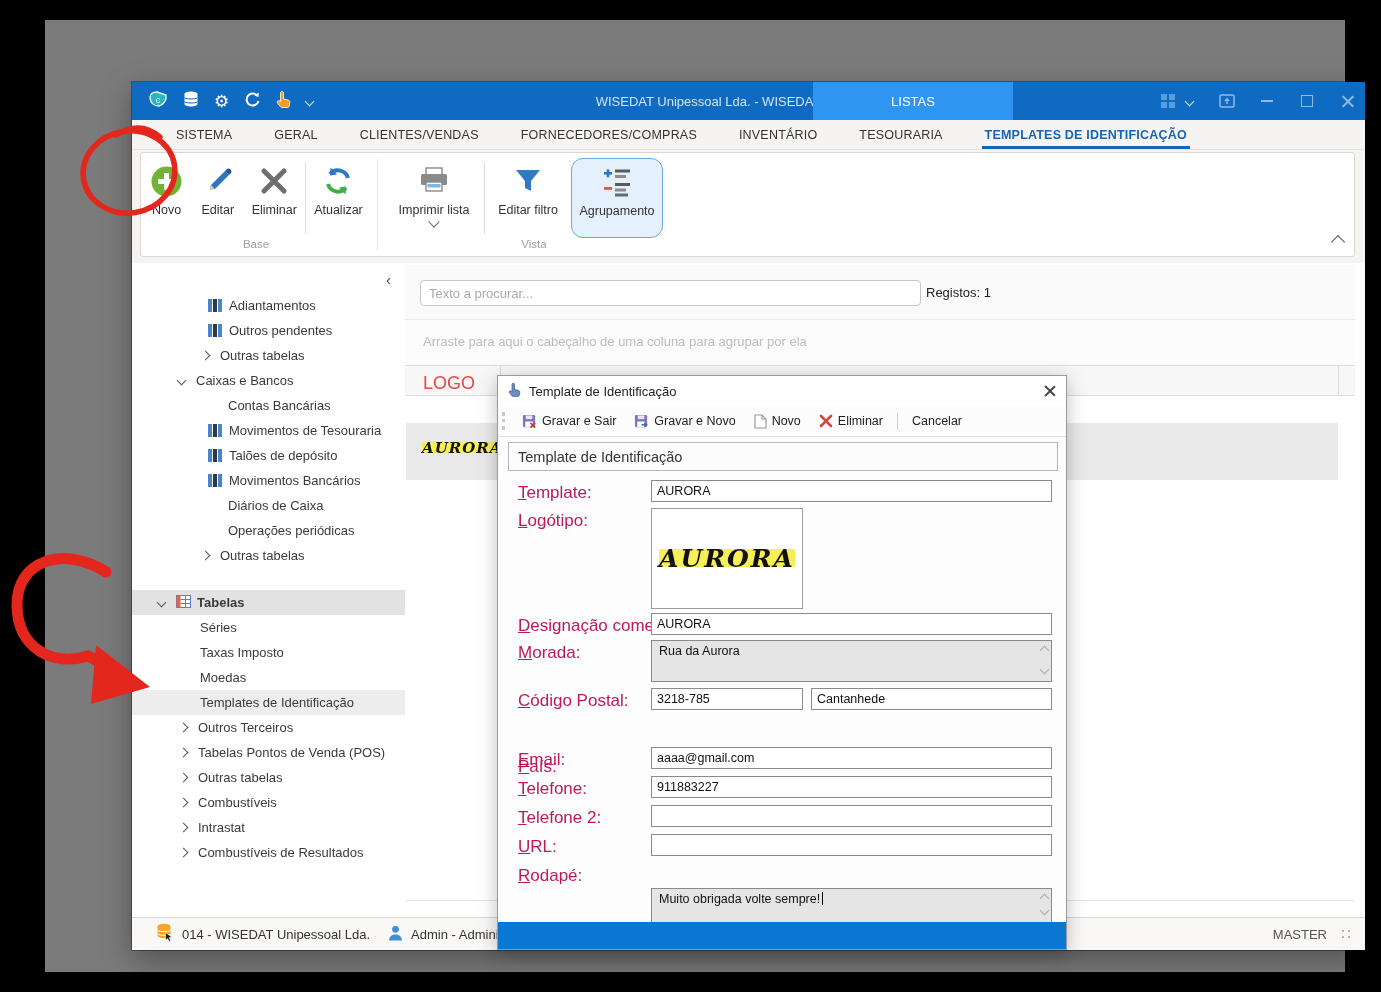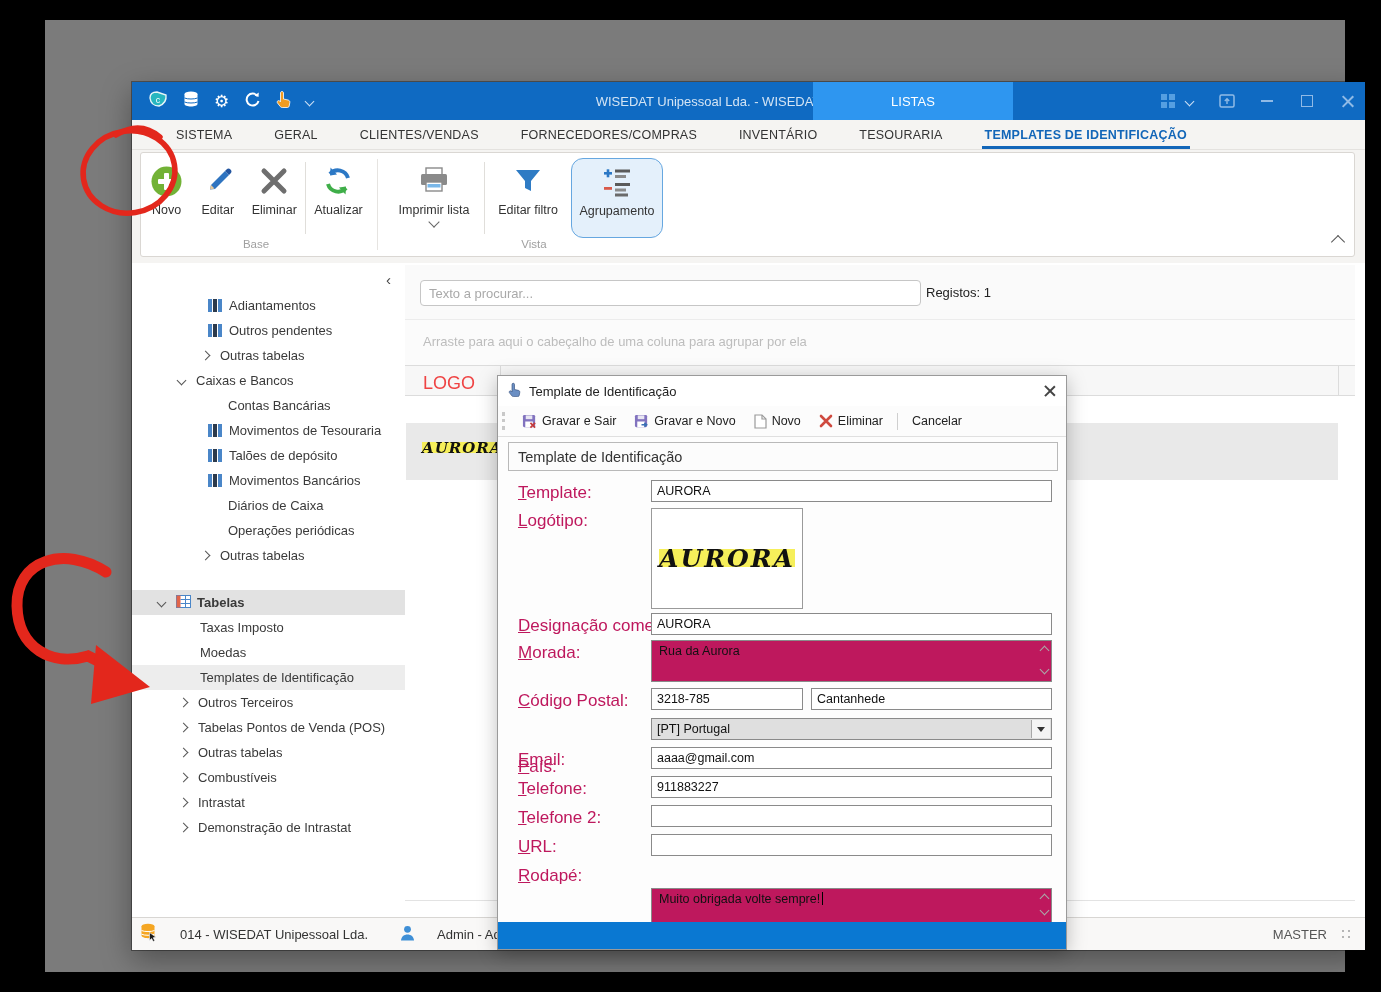--- a/index.html
+++ b/index.html
@@ -70,21 +70,21 @@
   .colsep1{position:absolute;left:95px;top:0;bottom:0;width:1px;background:#dcdcdc;}
   .colsep2{position:absolute;left:933px;top:0;bottom:0;width:1px;background:#dcdcdc;}
   .colname{position:absolute;left:18px;top:7px;font-size:18px;color:#ef4444;}
   .rowband{position:absolute;left:1px;top:158px;width:932px;height:57px;background:#e9e9e9;}
   .logo-text{font-style:italic;font-family:"DejaVu Serif","Liberation Serif",serif;font-weight:bold;color:#111;
     background:linear-gradient(transparent 18%, #f6ef5a 18%, #f6ef5a 78%, transparent 78%);letter-spacing:1px;}
   .cell-logo{position:absolute;left:16px;top:16px;font-size:15px;}
   
   .statusbar{position:absolute;left:0;top:835px;width:1233px;height:33px;background:#f9f8f7;border-top:1px solid #d8d6d3;
     box-sizing:border-box;display:flex;align-items:center;font-size:13px;color:#333;}
-  .sb-left{display:flex;align-items:center;gap:22px;padding-left:8px;}
+  .sb-left{display:flex;align-items:center;gap:8px;padding-left:24px;}
   .sb-right{position:absolute;right:14px;display:flex;align-items:center;gap:14px;}
   .grip{width:10px;height:10px;background:
     radial-gradient(circle at 2px 2px,#b5b5b5 1.2px,transparent 1.3px),
     radial-gradient(circle at 8px 2px,#b5b5b5 1.2px,transparent 1.3px),
     radial-gradient(circle at 2px 8px,#b5b5b5 1.2px,transparent 1.3px),
     radial-gradient(circle at 8px 8px,#b5b5b5 1.2px,transparent 1.3px);}
   
   .dialog{position:absolute;left:365px;top:293px;width:570px;height:575px;background:#fdfdfd;border:1px solid #9a9a9a;
     box-sizing:border-box;box-shadow:0 4px 18px rgba(0,0,0,.25);}
   .dlg-title{position:absolute;left:0;top:0;right:0;height:30px;background:#fff;border-bottom:1px solid #e4e4e4;
@@ -95,21 +95,21 @@
   .dlg-toolbar{position:absolute;left:0;top:30px;right:0;height:30px;background:#fcfcfc;border-bottom:1px solid #e0e0e0;
     display:flex;align-items:center;gap:4px;padding-left:4px;font-size:12.5px;color:#222;}
   .dlg-toolbar .tbtn{display:flex;align-items:center;gap:5px;padding:3px 7px;}
   .tsep{width:1px;height:17px;background:#cfcfcf;margin:0 3px;}
   .tgrip{width:3px;height:18px;border-left:3px dotted #c9c9c9;margin-right:3px;}
   .section-box{position:absolute;left:10px;top:66px;width:550px;height:29px;border:1px solid #b9b9b9;box-sizing:border-box;
     background:#fcfcfc;font-size:14.5px;color:#333;display:flex;align-items:center;padding-left:9px;}
   .frm-label{position:absolute;left:20px;font-size:17px;color:#be185d;}
   .frm-input{position:absolute;left:153px;width:401px;height:22px;border:1px solid #8a8a8a;box-sizing:border-box;
     font-size:12.5px;padding:0 5px;color:#111;background:#fff;font-family:"Liberation Sans",sans-serif;}
-  .frm-area{position:absolute;left:153px;width:401px;border:1px solid #8a8a8a;box-sizing:border-box;background:#be185d;
+  .frm-area{position:absolute;left:153px;width:401px;border:1px solid #8a8a8a;box-sizing:border-box;background:#e5e5e5;
     font-size:12.5px;color:#111;padding:3px 18px 3px 7px;}
   .spin{position:absolute;right:3px;width:10px;}
   .spin .u,.spin .d{position:absolute;right:0;width:6px;height:6px;border-right:1.4px solid #aaa;border-bottom:1.4px solid #aaa;}
   .spin .u{transform:rotate(-135deg);} .spin .d{transform:rotate(45deg);}
   .logo-box{position:absolute;left:153px;top:132px;width:152px;height:101px;border:1px solid #9a9a9a;background:#fff;
     display:flex;align-items:center;justify-content:center;box-sizing:border-box;}
   .combo{position:absolute;left:153px;width:401px;height:22px;background:#dfdfdf;border:1px solid #8a8a8a;box-sizing:border-box;
     font-size:12.5px;color:#111;display:flex;align-items:center;padding-left:5px;}
   .combo-btn{position:absolute;right:1px;top:1px;bottom:1px;width:18px;background:#f4f4f4;border-left:1px solid #a8a8a8;
     display:flex;align-items:center;justify-content:center;}
@@ -324,20 +324,23 @@
       <li class="ti b2-parent">
               <span class="cv-d"></span>
               <span><svg width="15" height="13" viewBox="0 0 15 13">
                   <rect x="0.5" y="0.5" width="14" height="12" fill="#fff" stroke="#4a86c8"></rect>
                   <rect x="0.5" y="0.5" width="4" height="12" fill="#e2654a"></rect>
                   <path d="M4.5 4.5h10M4.5 8.5h10M9.5 .5v12" stroke="#4a86c8" stroke-width="1"></path>
                 </svg></span>
               <span>Tabelas</span>
             </li>
       <li class="ti b2-leaf">
+              <span>Séries</span>
+            </li>
+      <li class="ti b2-leaf">
               <span>Taxas Imposto</span>
             </li>
       <li class="ti b2-leaf">
               <span>Moedas</span>
             </li>
       <li class="ti b2-leaf selrow">
               <span>Templates de Identificação</span>
             </li>
       <li class="ti b2-chev">
               <span class="cv-r"></span>
@@ -354,21 +357,21 @@
       <li class="ti b2-chev">
               <span class="cv-r"></span>
               <span>Combustíveis</span>
             </li>
       <li class="ti b2-chev">
               <span class="cv-r"></span>
               <span>Intrastat</span>
             </li>
       <li class="ti b2-chev">
               <span class="cv-r"></span>
-              <span>Demonstração de Intrastat</span>
+              <span>Combustíveis de Resultados</span>
             </li>
     </ul>
   </div>
 
   <div class="main">
     <div class="searchrow">
       <input class="searchbox" placeholder="Texto a procurar..." style="">
       <span class="records">Registos: 1</span>
     </div>
     <div class="groupbar">
@@ -472,26 +475,20 @@
               <span class="u" style="top:0;"></span>
               <span class="d" style="bottom:2px;"></span>
             </span>
     </div>
 
     <span class="frm-label mnemonic" style="top:315px;"><u>C</u>ódigo Postal:</span>
     <input class="frm-input" style="top: 312px; width: 152px;" value="3218-785">
     <input class="frm-input" style="top: 312px; left: 313px; width: 241px;" value="Cantanhede">
 
     <span class="frm-label mnemonic" style="top:345px;margin-top:36px;"><u>P</u>aís:</span>
-    <div class="combo" style="top:342px;">
-      <span>[PT] Portugal</span>
-      <span class="combo-btn">
-              <span class="tri-down"></span>
-            </span>
-    </div>
 
     <span class="frm-label mnemonic" style="top:374px;"><u>E</u>mail:</span>
     <input class="frm-input" style="top: 371px;" value="aaaa@gmail.com">
 
     <span class="frm-label mnemonic" style="top:403px;"><u>T</u>elefone:</span>
     <input class="frm-input" style="top: 400px;" value="911883227">
 
     <span class="frm-label mnemonic" style="top:432px;"><u>T</u>elefone 2:</span>
     <input class="frm-input" style="top: 429px;" value="">
 

